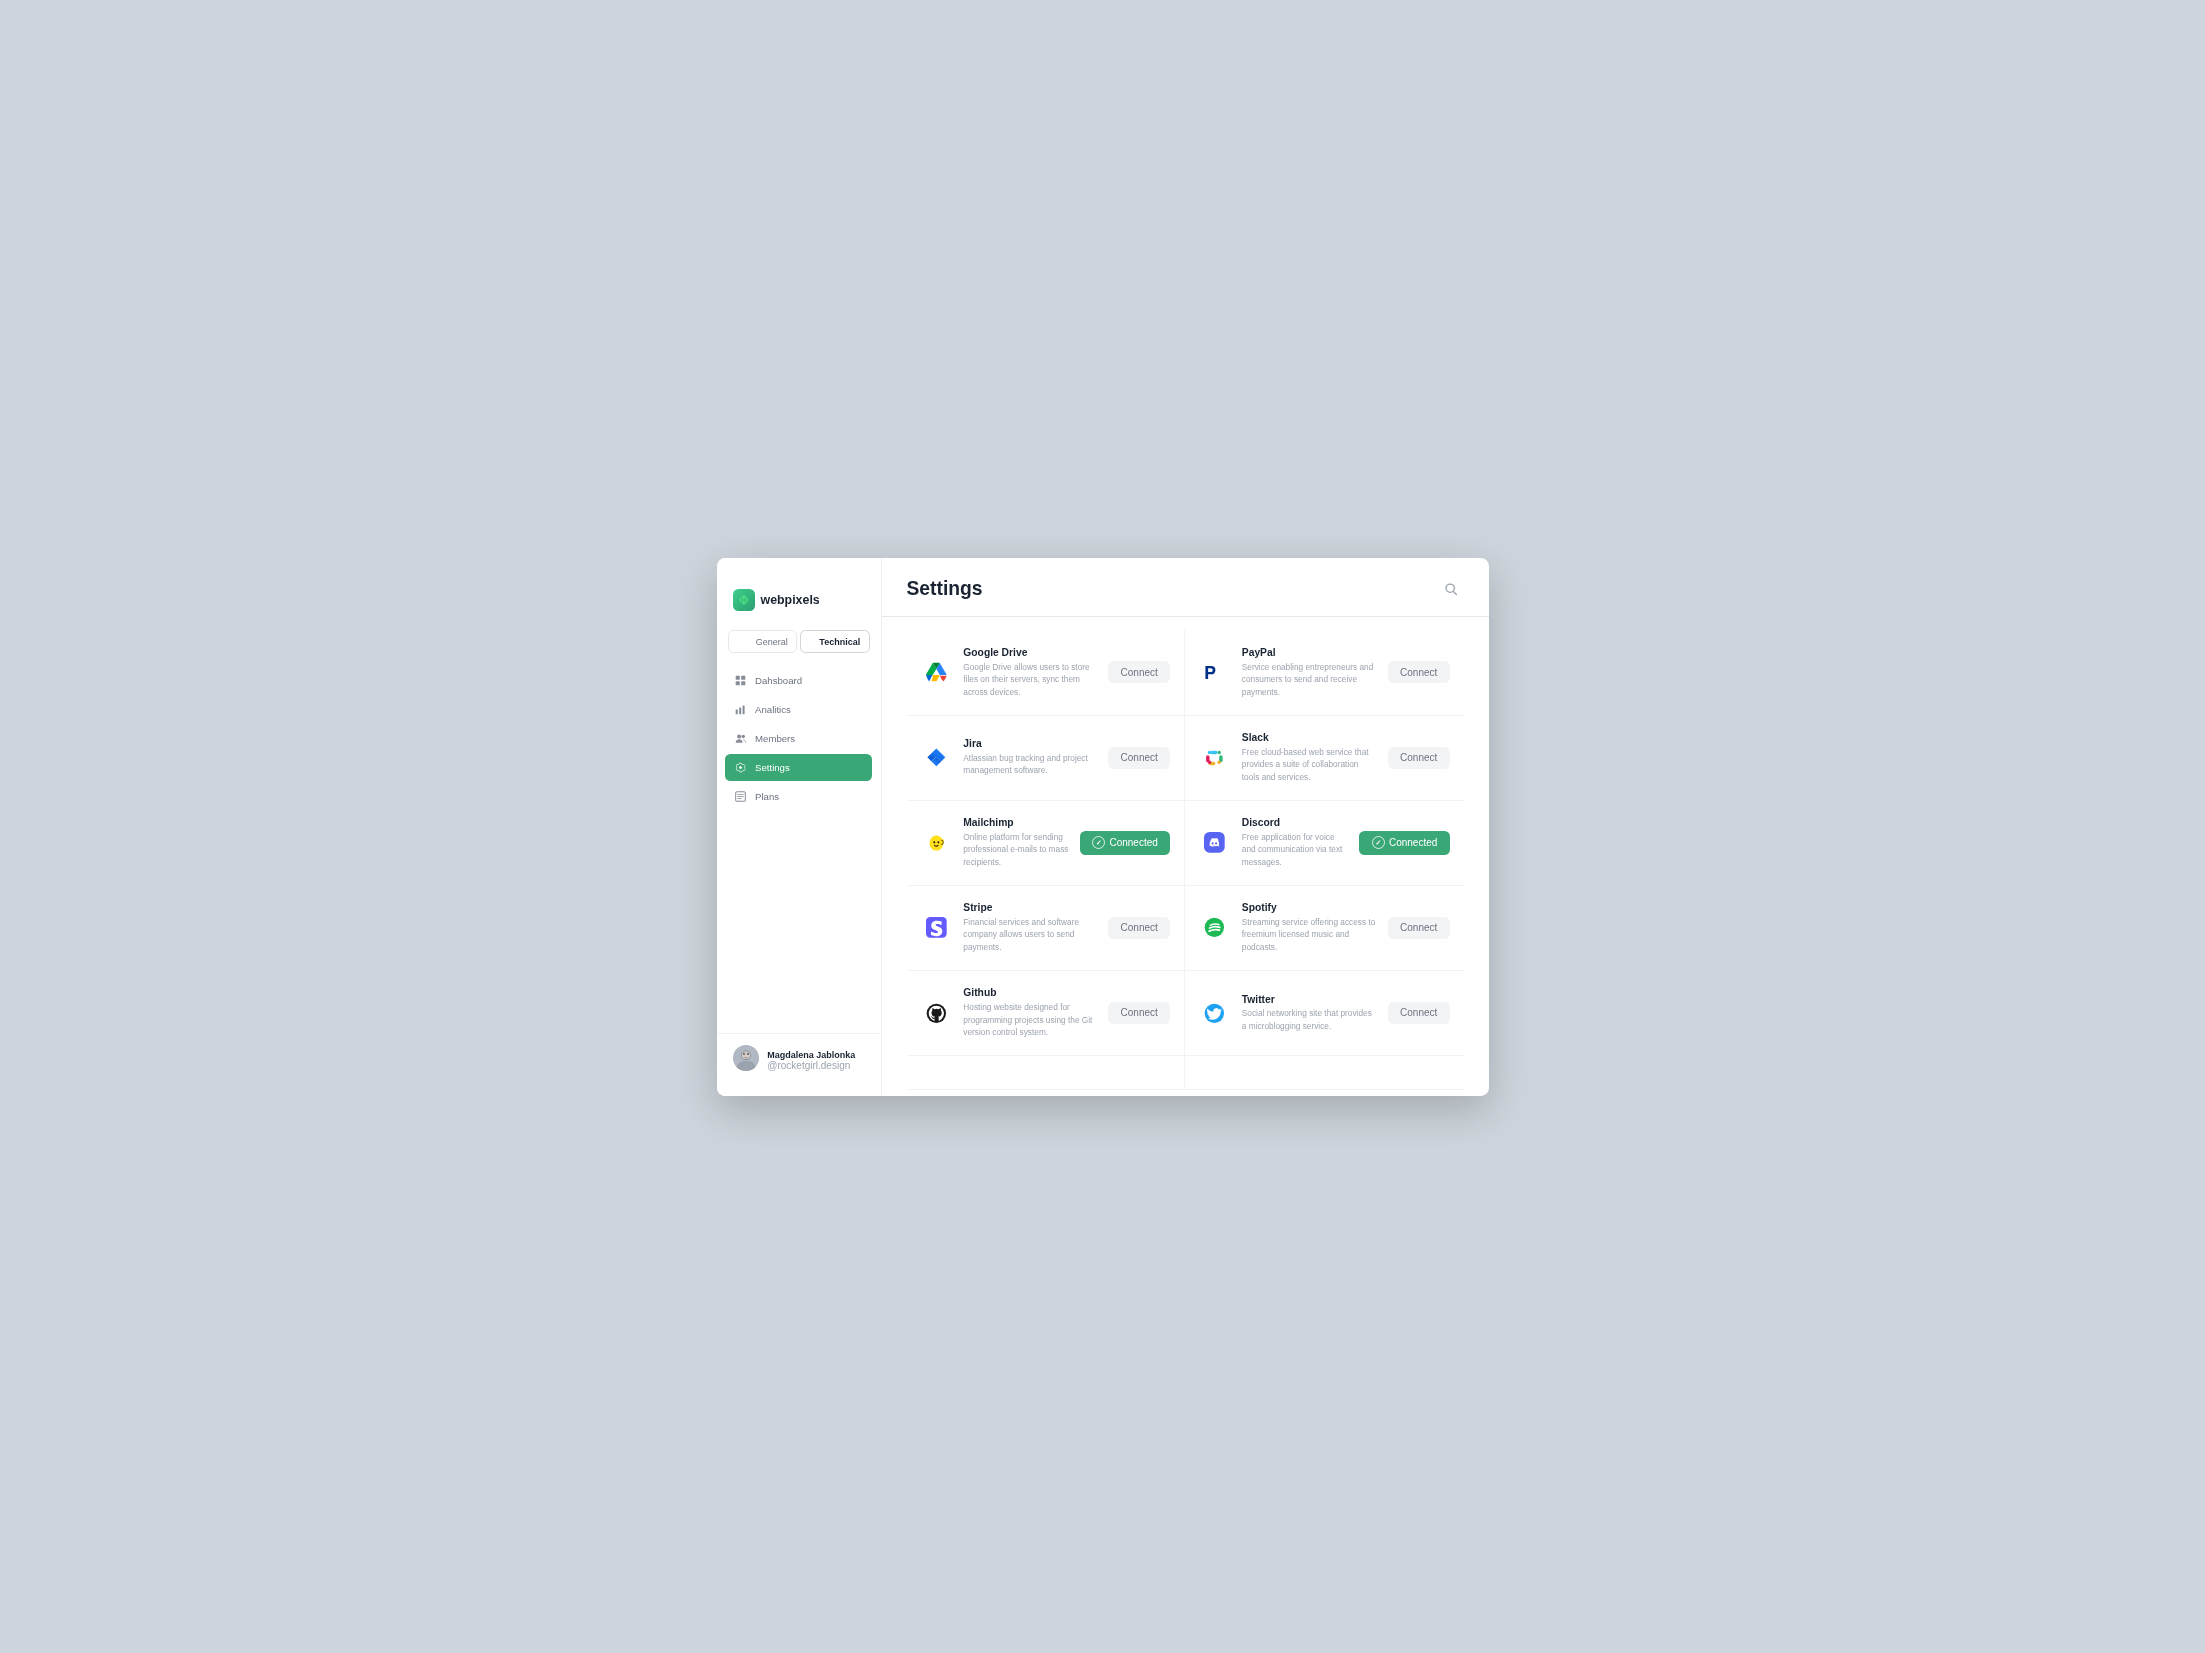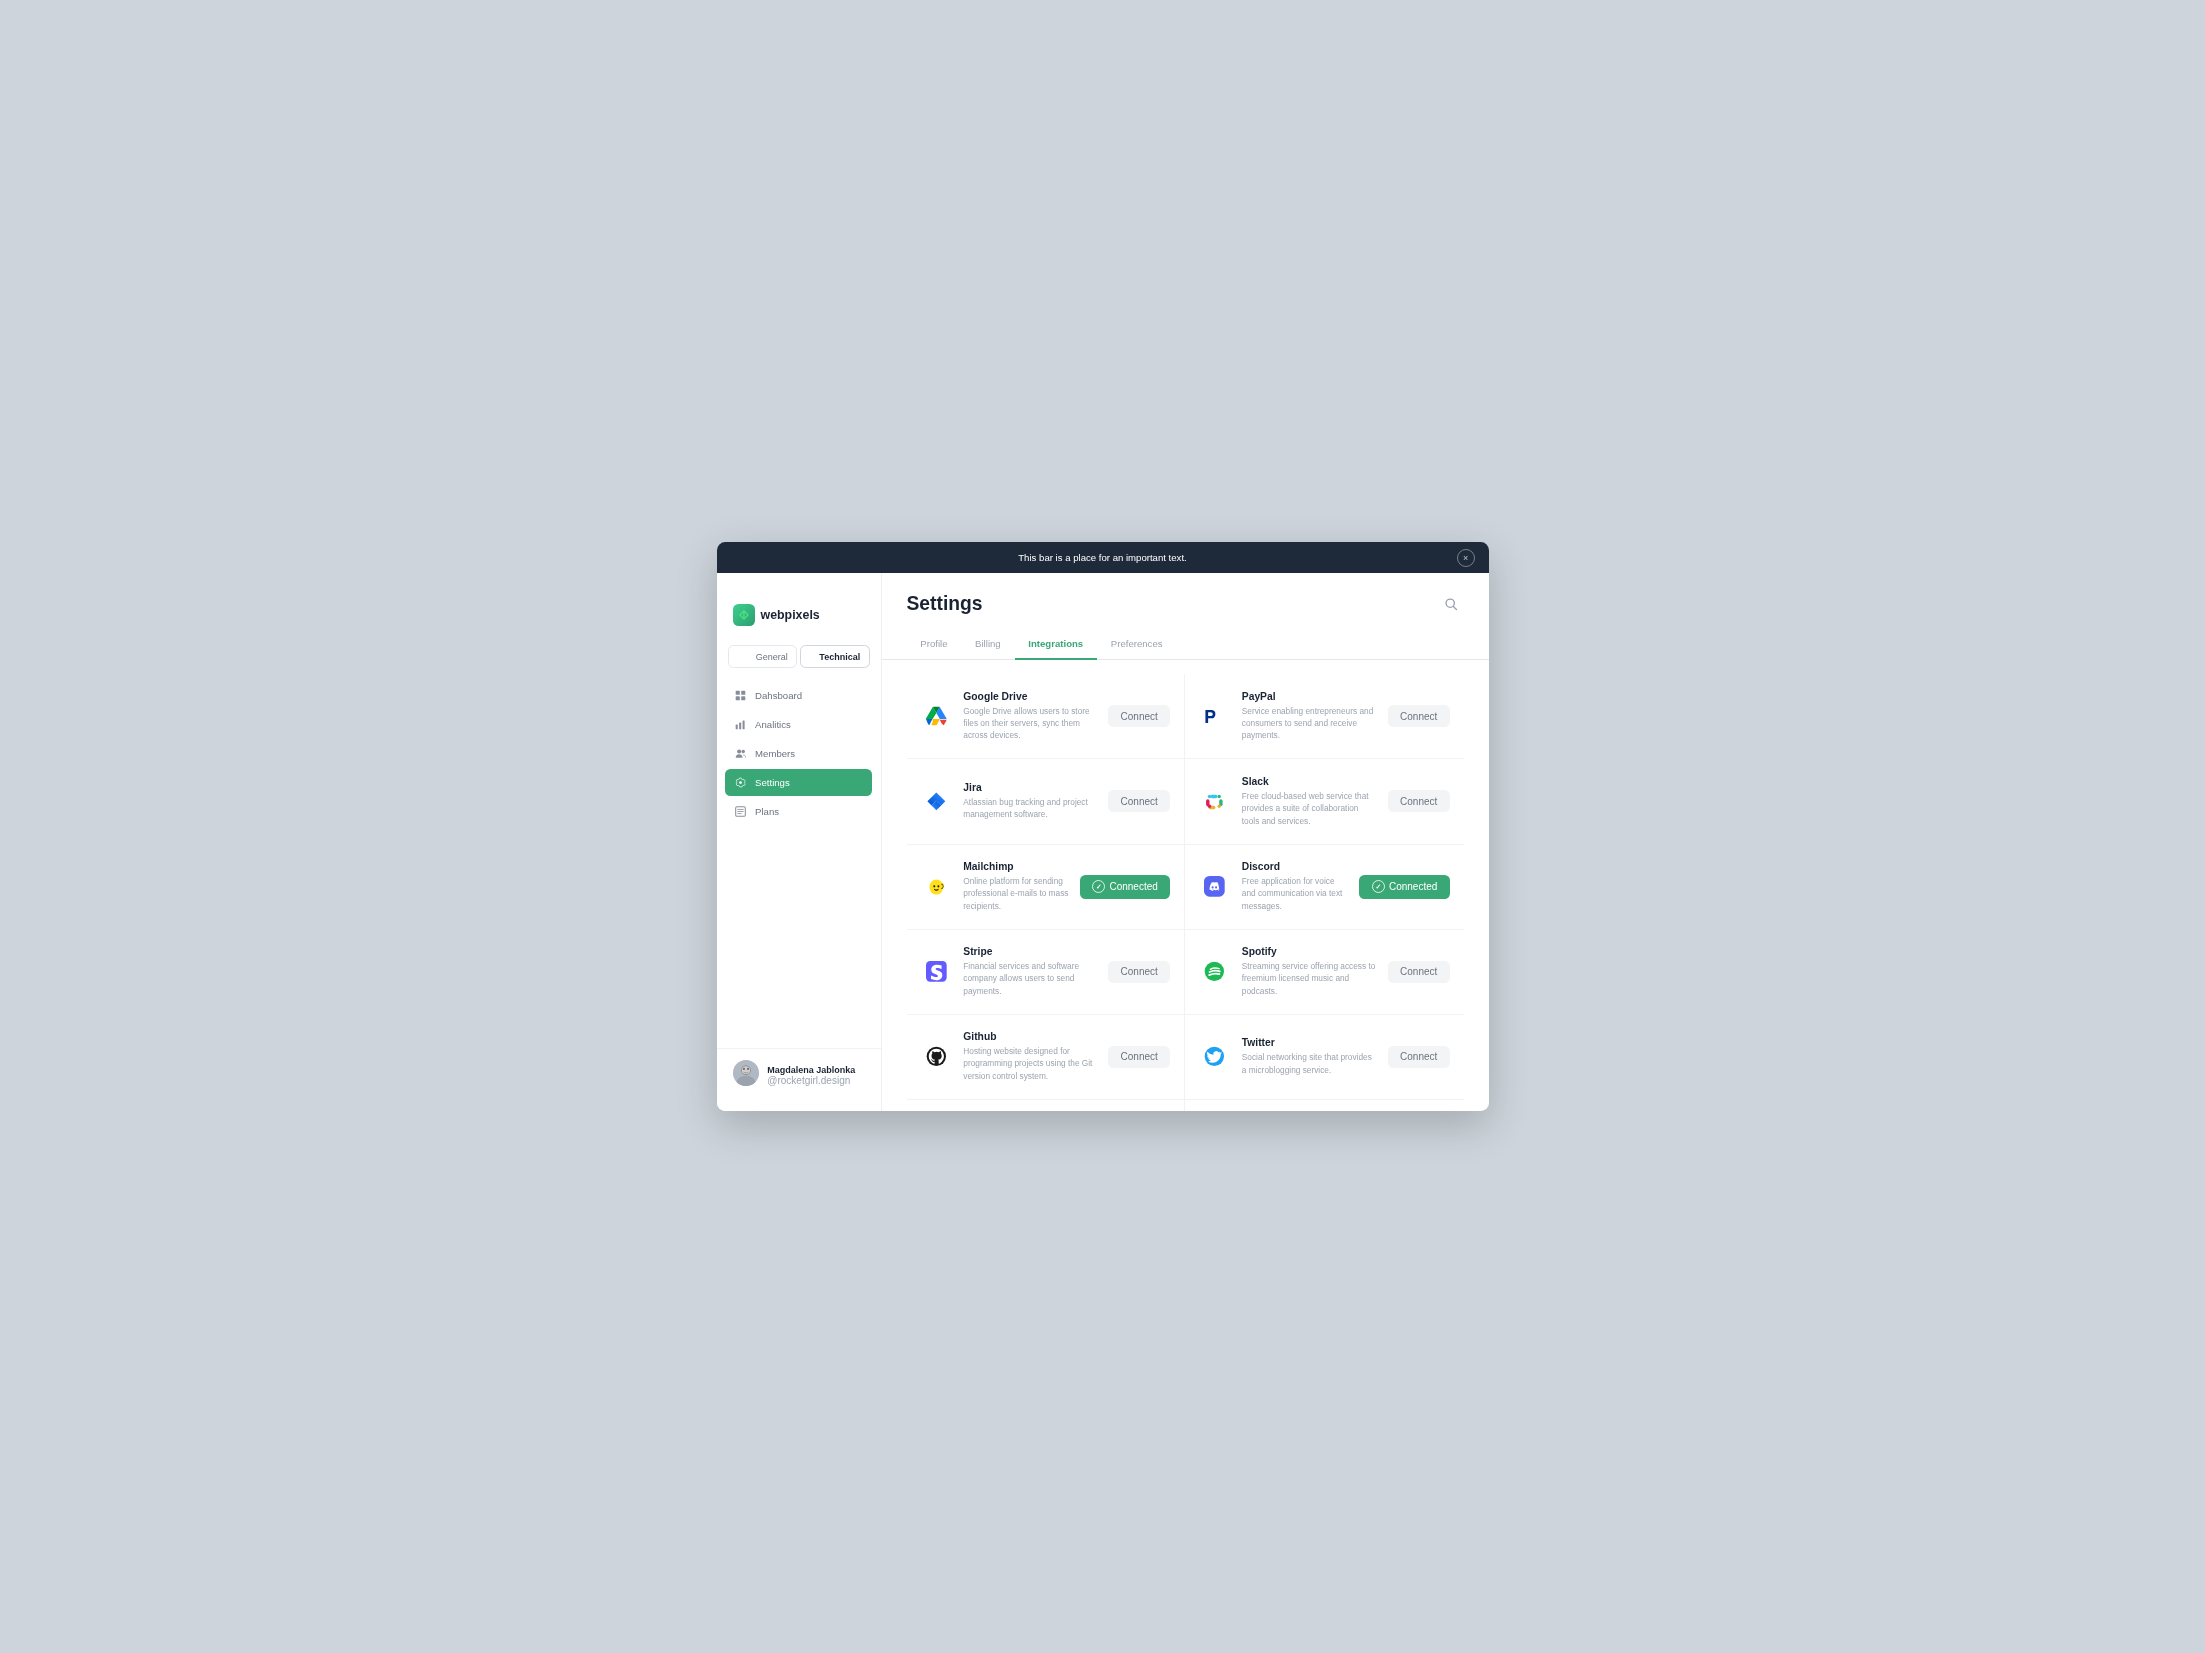--- a/index.html
+++ b/index.html
@@ -293,26 +293,20 @@
     
     .integrations-grid::-webkit-scrollbar { width: 4.1px; }
     .integrations-grid::-webkit-scrollbar-track { background: transparent; }
     .integrations-grid::-webkit-scrollbar-thumb { background: #d1d5db; border-radius: 2.1px; }
   </style>
 </head>
 <body>
 
 <div class="app-wrapper">
 
-  <div class="top-banner">
-    <span>This bar is a place for an important text.</span>
-    <div class="top-banner-close">
-      <span>×</span>
-    </div>
-  </div>
 
   <div class="app-container">
 
     <div class="sidebar">
 
       <div class="sidebar-logo">
         <div class="logo-icon">
           <svg width="13.8" height="13.8" viewBox="0 0 20 20" fill="none">
             <path d="M4 10 L10 4 L16 10 L10 16 Z" fill="none" stroke="#4ade80" stroke-width="2"></path>
             <path d="M10 4 L10 16" stroke="#4ade80" stroke-width="2"></path>
@@ -407,34 +401,20 @@
     <div class="main-content">
 
       <div class="main-header">
         <div class="header-top">
           <h1 class="page-title">Settings</h1>
           <div class="search-icon-btn">
             <svg width="13.8" height="13.8" viewBox="0 0 20 20" fill="none" stroke="#9ca3af" stroke-width="2">
               <circle cx="9" cy="9" r="6"></circle>
               <path d="M14 14 L18 18" stroke-linecap="round"></path>
             </svg>
-          </div>
-        </div>
-        <div class="tabs-nav">
-          <div class="tab-item">
-            <span>Profile</span>
-          </div>
-          <div class="tab-item">
-            <span>Billing</span>
-          </div>
-          <div class="tab-item active">
-            <span>Integrations</span>
-          </div>
-          <div class="tab-item">
-            <span>Preferences</span>
           </div>
         </div>
       </div>
 
       <div class="integrations-grid" id="integrations-container">
 
       <div class="integration-card">
     <div class="integration-logo">
       <svg width="20.7" height="20.7" viewBox="0 0 87.3 78" xmlns="http://www.w3.org/2000/svg">
     <path d="M6.6 66.85l3.85 6.65c.8 1.4 1.95 2.5 3.3 3.3L28.05 48H0C0 49.7.45 51.4 1.25 52.9z" fill="#0066da"></path>

